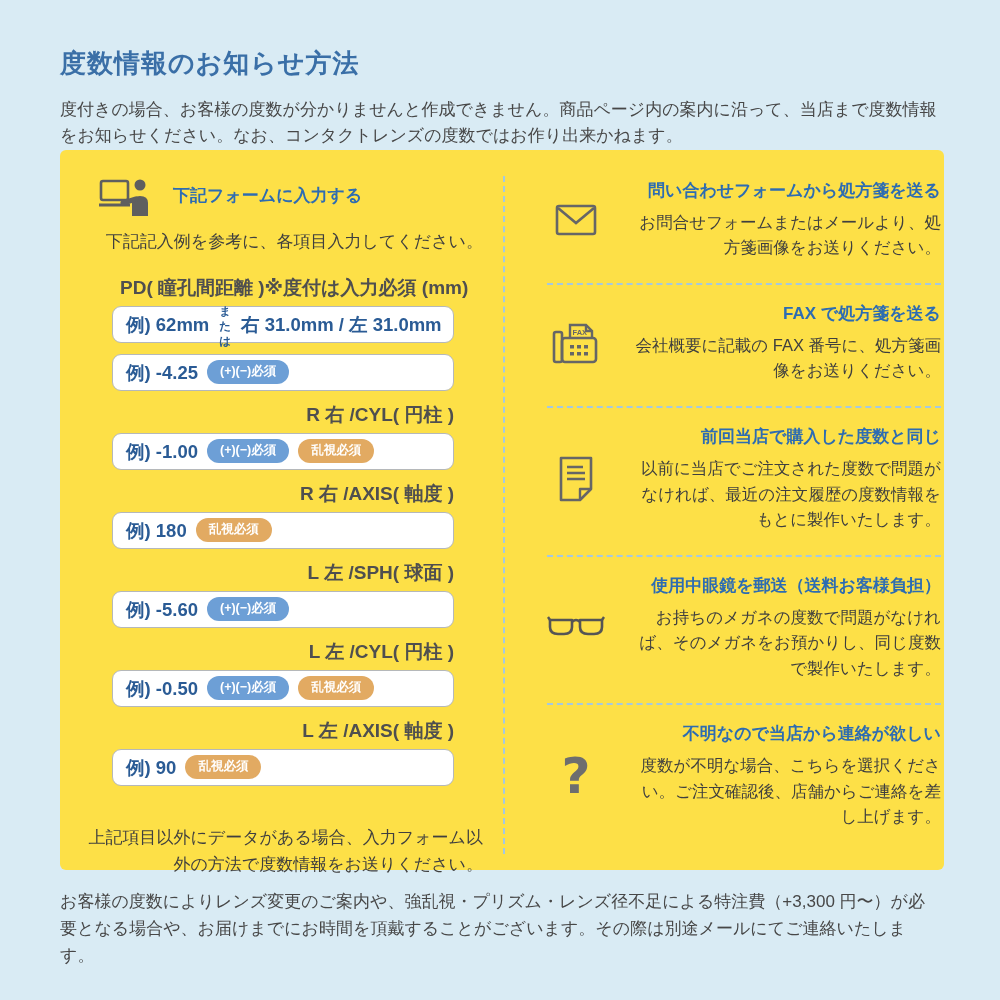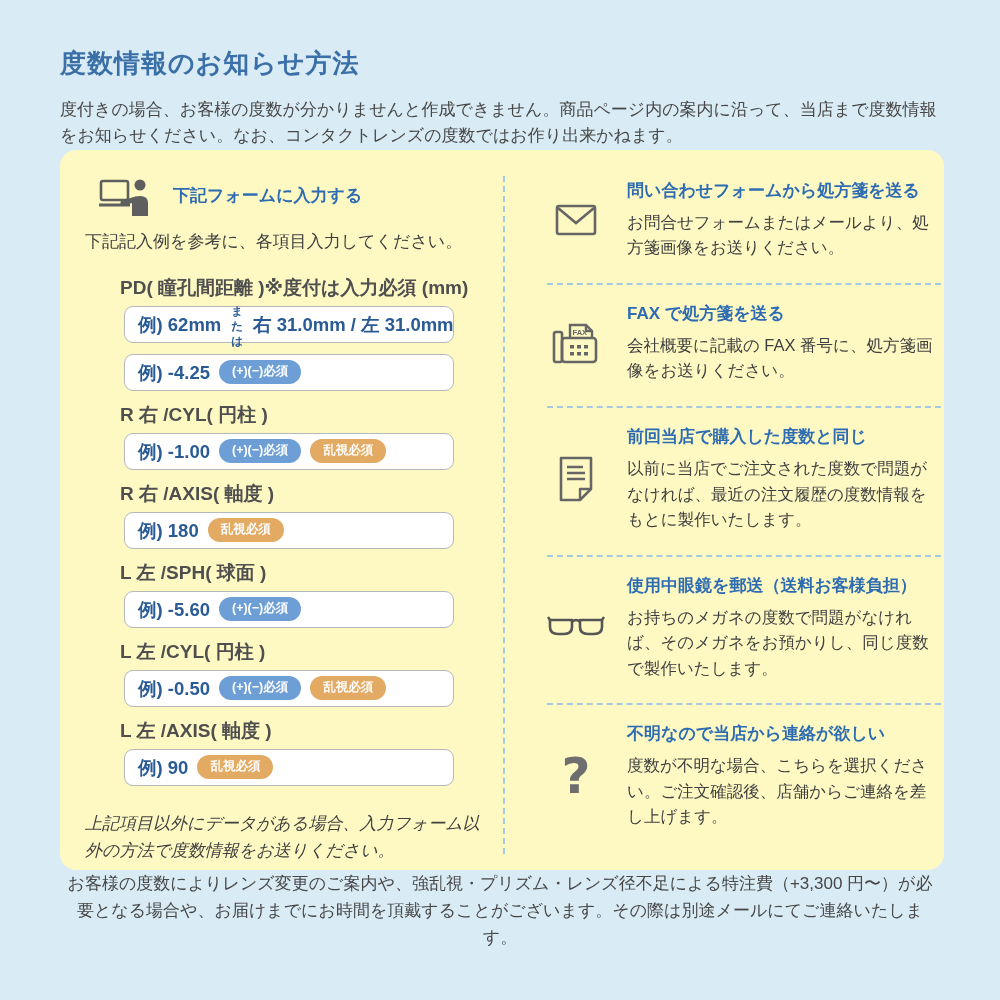--- a/index.html
+++ b/index.html
@@ -3,51 +3,51 @@
 <meta charset="utf-8">
 <style>
   * { box-sizing: border-box; margin: 0; padding: 0; }
   html,body { width:1000px; }
   body { font-family: "Liberation Sans", "DejaVu Sans", sans-serif; }
   .page { width:1000px; height:1000px; background:#d9ebf4; padding:46px 56px 0 60px; overflow:hidden; }
 
   .page-title { font-size:26px; font-weight:bold; color:#3a6fa7; letter-spacing:1px; margin-bottom:16px; }
   .intro { font-size:17px; font-weight:500; color:#474747; line-height:1.55; width:880px; }
 
-  .panel { background:#fef9c3; border-radius:16px; height:720px; display:flex; }
+  .panel { background:#fde047; border-radius:6px; height:720px; display:flex;text-align:right; }
 
   
   .col-form { width:443px; padding:26px 20px 0 25px; flex:none; }
   .divider-v { border-left:2px dashed #a5c9e0; margin:26px 0 16px 0; }
   .form-header { display:flex; align-items:center; gap:22px; margin:0 0 14px 14px; }
   .col-title { font-size:17px; font-weight:bold; color:#2d6cb2; }
   .instruction { font-size:17px; font-weight:500; color:#3f3f3f; margin-bottom:22px; }
   .fields { margin-left:27px; width:342px; }
   .f-label { font-size:19px; font-weight:bold; color:#4f4f4f; margin:0 0 5px 8px; white-space:nowrap; }
-  .f-box { border:1.5px solid #b5b8ba; border-radius:9px; height:37px; display:flex; align-items:center; padding:0 13px; gap:9px; margin-bottom:11px; background:#fff;margin-left:12px; }
+  .f-box { border:1.5px solid #b5b8ba; border-radius:9px; height:37px; display:flex; align-items:center; padding:0 13px; gap:9px; margin-bottom:11px; background:#fff; }
   .f-value { font-size:18.5px; font-weight:bold; color:#2a5b95; white-space:nowrap; }
   .f-conn { font-size:11.5px; font-weight:bold; color:#2a5b95; margin:4px 1px 0 1px; }
   .f-conn:empty, .f-value2:empty { display:none; }
   .pill { font-size:12.5px; font-weight:bold; color:#ffffff; border-radius:999px; padding:5px 13px 6px 13px; line-height:1; white-space:nowrap; }
   .pill:empty { display:none; }
   .pill.blue { background:#6d9fd6; }
   .pill.orange { background:#e2aa62; }
-  .form-note { font-size:17px; font-weight:500; color:#3f3f3f; line-height:1.6; margin-top:24px;font-style:italic; }
+  .form-note { font-size:17px; font-weight:500; color:#3f3f3f; line-height:1.6; margin-top:38px; }
 
   
   .col-methods { flex:1; padding:12px 18px 0 42px; }
   .method { display:flex; gap:22px; padding:17px 0 22px 0; }
   .method + .method { border-top:2px dashed #a5c9e0; }
   .m-icon { width:58px; flex:none; display:flex; justify-content:center; align-items:center; }
   .m-text { width:314px; }
   .m-title { font-size:17px; font-weight:bold; color:#2d6cb2; margin-bottom:8px; white-space:nowrap; }
   .m-body { font-size:16.5px; font-weight:500; color:#3f3f3f; line-height:1.55; }
   .q-glyph { font-size:50px; font-weight:bold; color:#6e6e6e; font-family:"DejaVu Sans", sans-serif; }
 
-  .footer { font-size:17px; font-weight:500; color:#474747; line-height:1.6; width:880px;text-align:center; }
+  .footer { font-size:17px; font-weight:500; color:#474747; line-height:1.6; margin-top:18px; width:880px; }
 
   svg { display:block; }
 </style>
 </head>
 <body>
 
 <div class="page">
 
   <div class="page-title">度数情報のお知らせ方法</div>
   <div class="intro">度付きの場合、お客様の度数が分かりませんと作成できません。商品ページ内の案内に沿って、当店まで度数情報をお知らせください。なお、コンタクトレンズの度数ではお作り出来かねます。</div>

